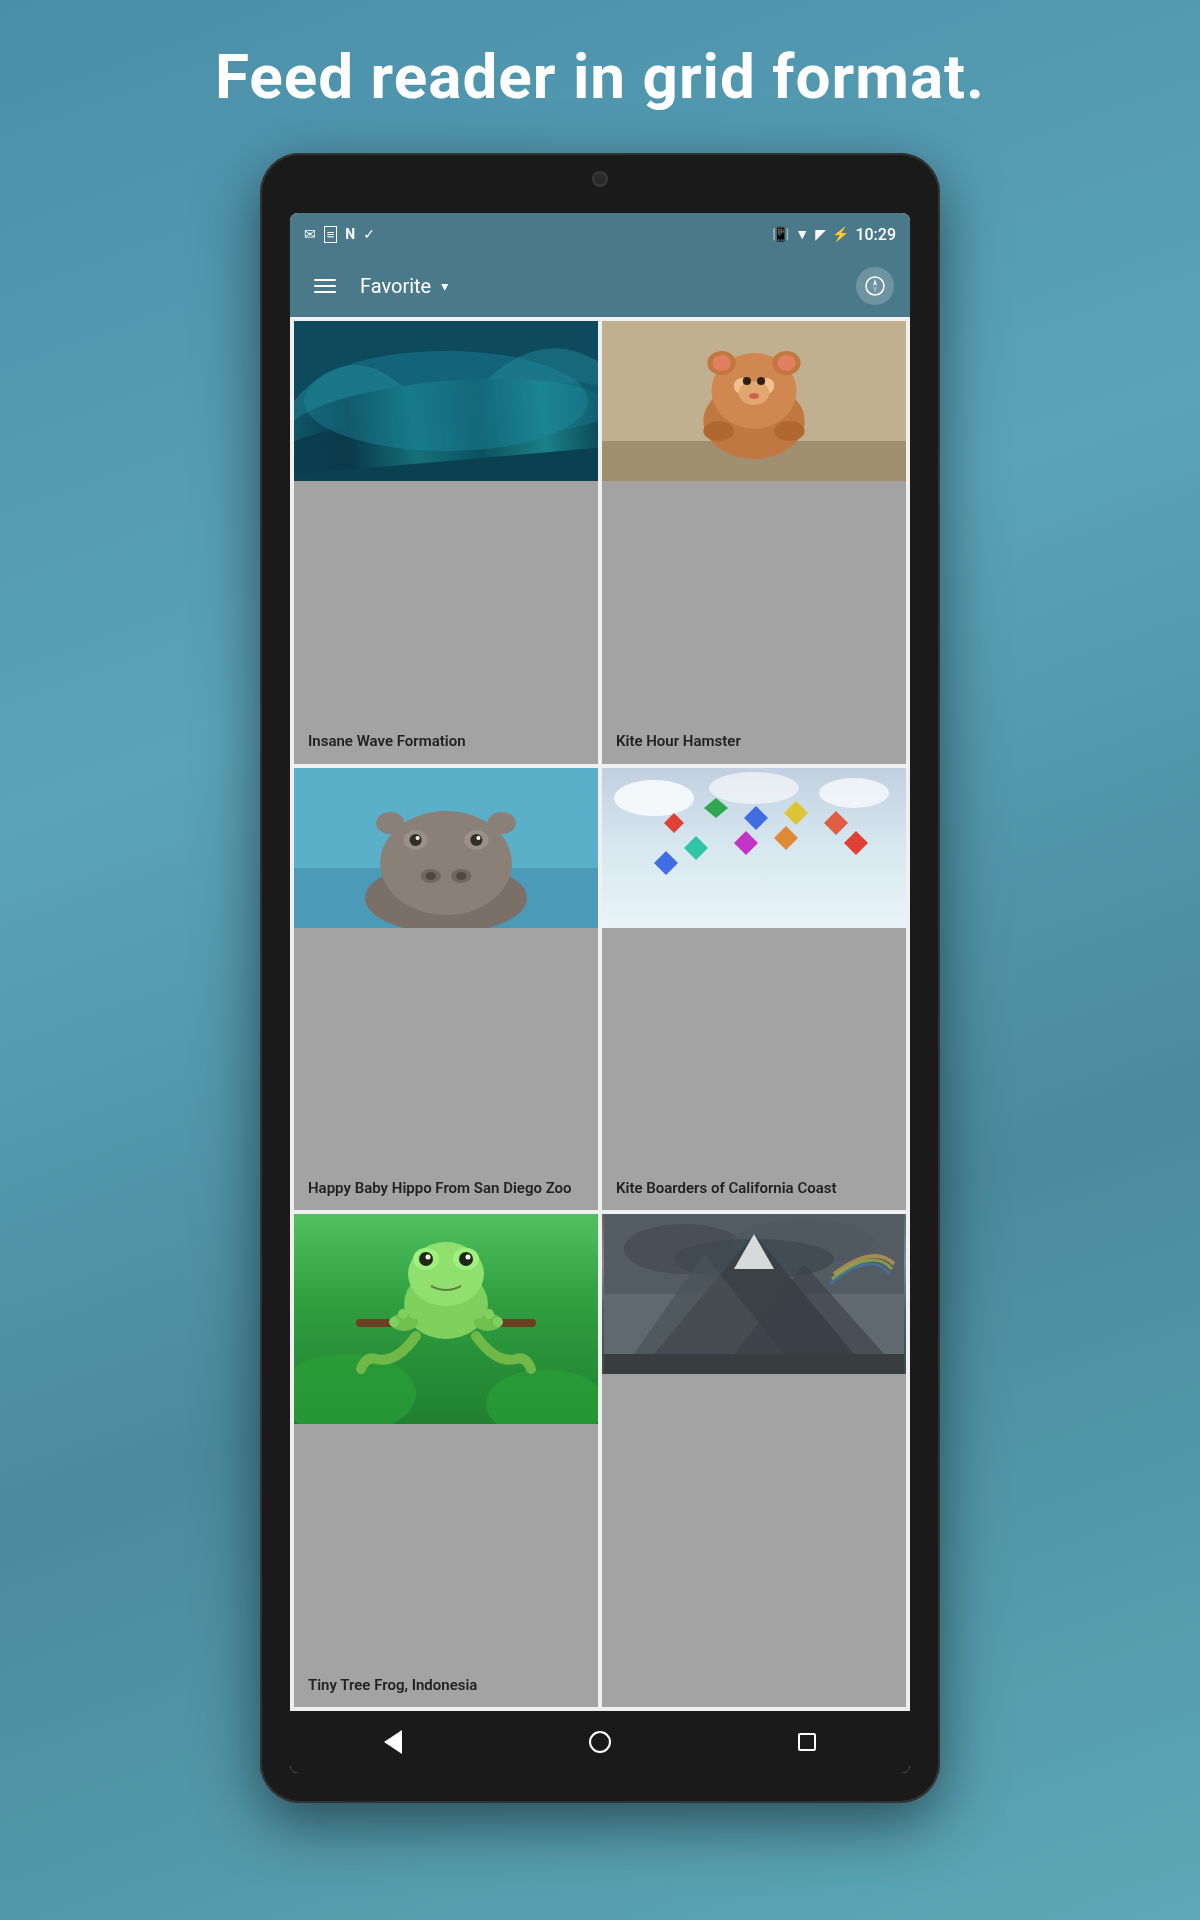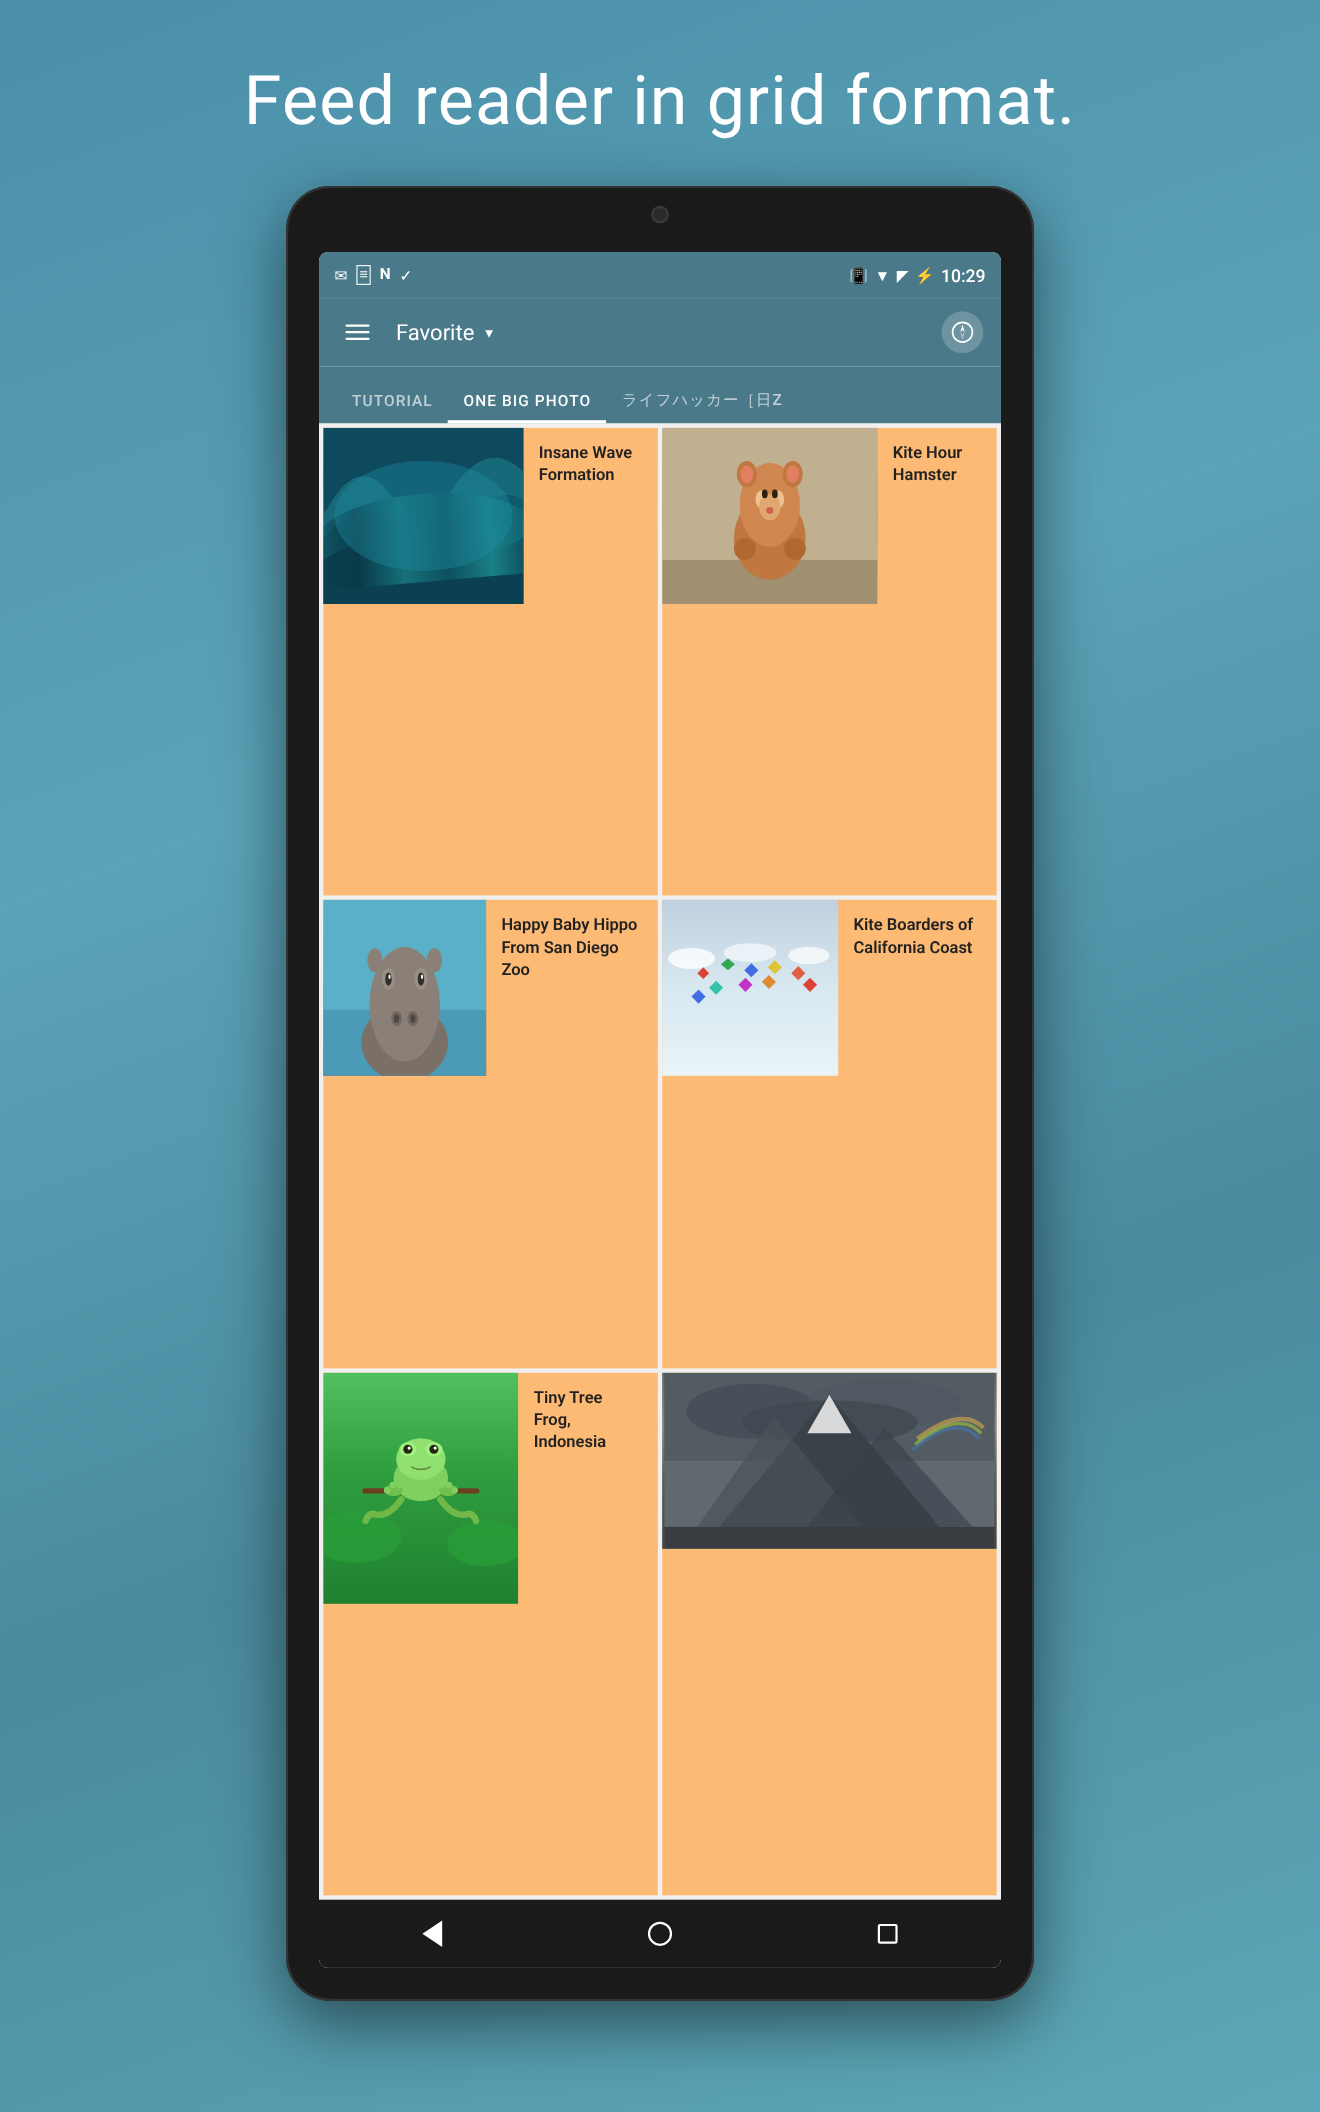--- a/index.html
+++ b/index.html
@@ -12,23 +12,23 @@
       display: flex;
       flex-direction: column;
       align-items: center;
       justify-content: flex-start;
       overflow: hidden;
     }
 
     .page-title {
       color: white;
       font-size: 62px;
-      font-weight: 400;
+      font-weight: 700;
       text-align: center;
-      margin-top: 56px;
+      margin-top: 40px;
       margin-bottom: 40px;
       letter-spacing: 1px;
     }
 
     
     .phone-frame {
       width: 680px;
       height: 1650px;
       background: #1a1a1a;
       border-radius: 40px;
@@ -205,24 +205,25 @@
       flex: 1;
       overflow-y: auto;
       background: #f0f0f0;
       padding: 4px;
       display: grid;
       grid-template-columns: 1fr 1fr;
       gap: 4px;
     }
 
     .grid-item {
-      background: #fdba74;
-      display: flex;
-      flex-direction: row;
+      background: #a3a3a3;
+      display: flex;
+      flex-direction: column;
       cursor: pointer;
+      justify-content: space-between;
     }
 
     
     .img-wave {
       width: 100%;
       height: 160px;
       background: linear-gradient(180deg, #1a6b7a 0%, #0d4a5e 30%, #1e8090 60%, #12607a 100%);
       position: relative;
       overflow: hidden;
     }
@@ -361,31 +362,20 @@
         </div>
         <div class="compass-btn">
           <svg width="22" height="22" viewBox="0 0 22 22" fill="none">
             <circle cx="11" cy="11" r="9" stroke="white" stroke-width="1.5"></circle>
             <polygon points="11,4 13,11 11,9 9,11" fill="white"></polygon>
             <polygon points="11,18 9,11 11,13 13,11" fill="rgba(255,255,255,0.4)"></polygon>
           </svg>
         </div>
       </div>
 
-      <div class="tabs-bar">
-        <div class="tab">
-          <span>TUTORIAL</span>
-        </div>
-        <div class="tab active">
-          <span>ONE BIG PHOTO</span>
-        </div>
-        <div class="tab">
-          <span>ライフハッカー［日z</span>
-        </div>
-      </div>
 
       <div class="grid-content">
 
         <div class="grid-item">
           <div class="img-wave">
             <svg width="100%" height="160" viewBox="0 0 300 160" preserveAspectRatio="none">
               <rect width="300" height="160" fill="#0d4a5e"></rect>
               <path d="M0,80 Q50,20 100,60 Q150,100 200,50 Q250,10 300,40 L300,160 L0,160 Z" fill="#1a7080" opacity="0.8"></path>
               <path d="M0,100 Q60,60 120,80 Q180,100 240,70 Q270,55 300,65 L300,160 L0,160 Z" fill="#0e5a6a" opacity="0.9"></path>
               <path d="M0,120 Q80,90 160,110 Q220,125 300,100 L300,160 L0,160 Z" fill="#0a4050" opacity="1"></path>

